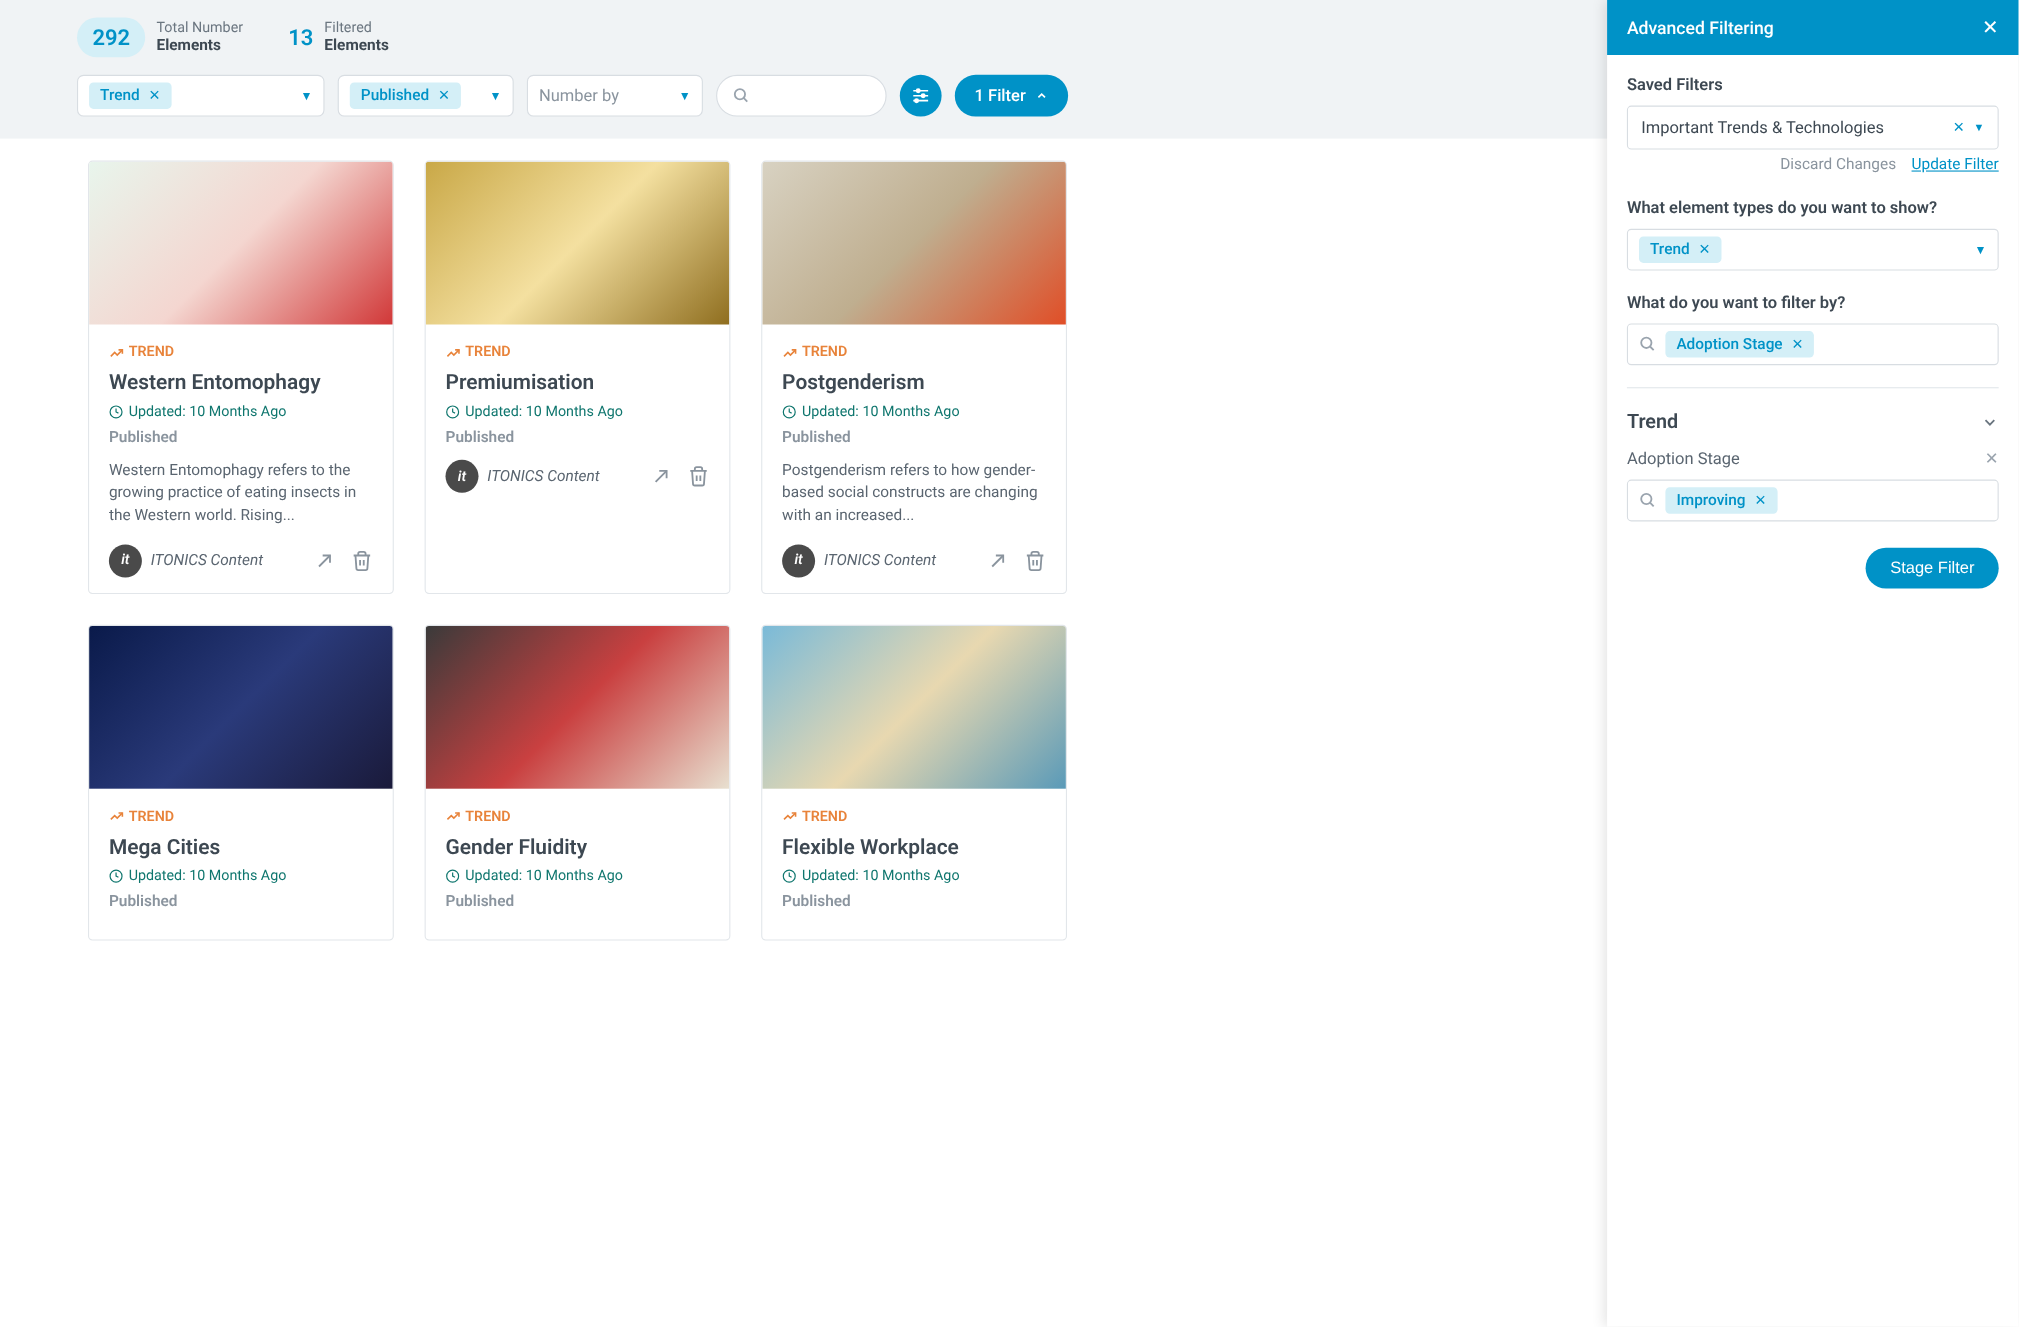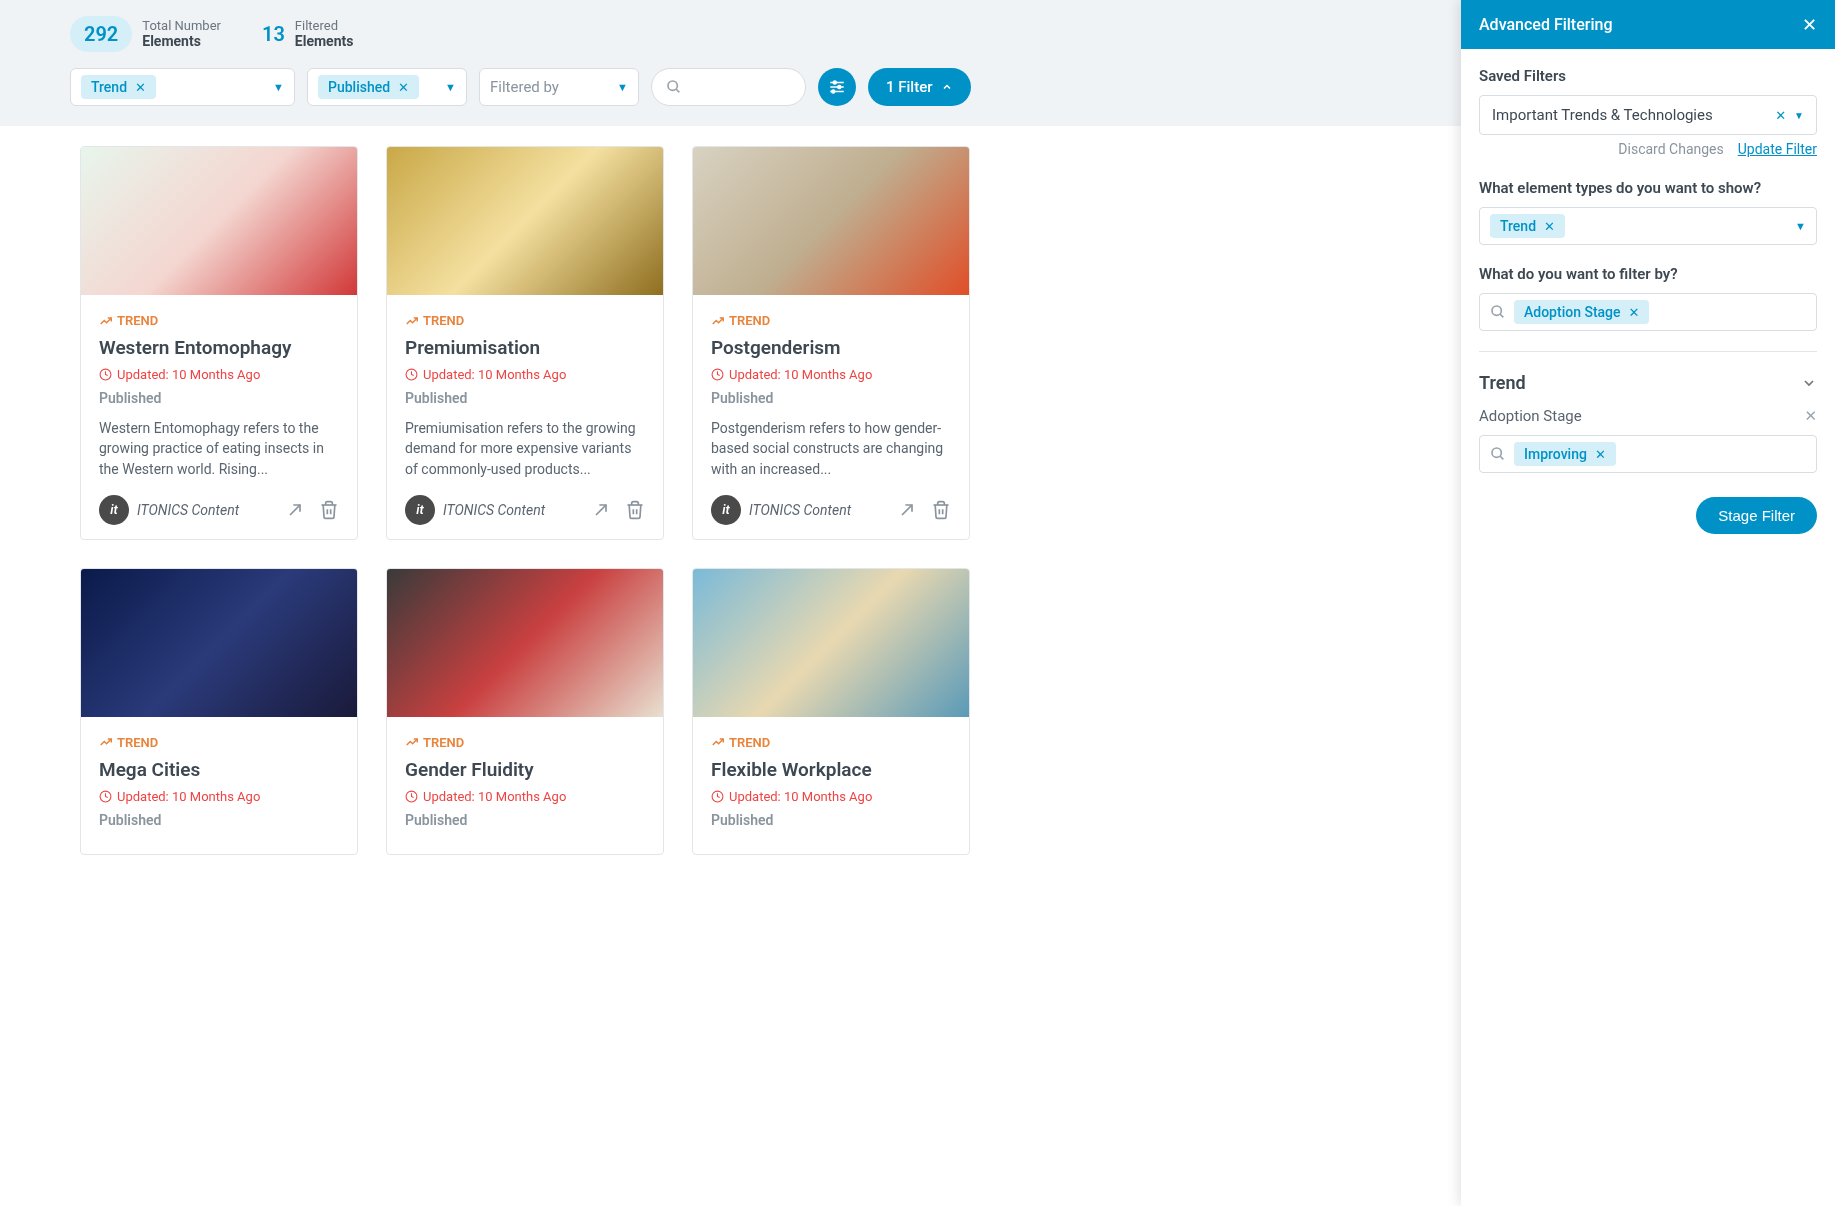--- a/index.html
+++ b/index.html
@@ -25,21 +25,21 @@
 .selection-row { display: flex; align-items: center; gap: 16px; margin-bottom: 28px; }
 .cloud-btn { width: 38px; height: 38px; border: 1px solid #c3d4e0; border-radius: 50%; display: flex; align-items: center; justify-content: center; color: #0092c7; }
 .circle-empty { width: 26px; height: 26px; border: 2px solid #0092c7; border-radius: 50%; }
 .selected-text { color: #0092c7; font-weight: 600; font-size: 16px; }
 .card-grid { display: grid; grid-template-columns: repeat(3, 278px); gap: 28px; }
 .card { border: 1px solid #e2e6ea; border-radius: 4px; overflow: hidden; background: #fff; }
 .card-img { width: 100%; height: 148px; background: #ccc; display: block; }
 .card-body { padding: 18px 18px 14px; }
 .type-tag { color: #e8833a; font-size: 13px; font-weight: 600; display: flex; align-items: center; gap: 4px; margin-bottom: 8px; }
 .card-title { font-size: 19px; font-weight: 600; color: #3d4852; margin-bottom: 8px; }
-.updated { font-size: 13px; color: #ef4444; display: flex; align-items: center; gap: 5px; margin-bottom: 8px; }
+.updated { font-size: 13px; color: #0f766e; display: flex; align-items: center; gap: 5px; margin-bottom: 8px; }
 .status { font-size: 14px; color: #8a949e; font-weight: 600; margin-bottom: 12px; }
 .desc { font-size: 14px; color: #5a6570; line-height: 1.45; margin-bottom: 16px; }
 .card-footer { display: flex; align-items: center; justify-content: space-between; font-style: italic; }
 .author { display: flex; align-items: center; gap: 8px; }
 .author-badge { width: 30px; height: 30px; border-radius: 50%; background: #4a4a4a; color: #fff; display: flex; align-items: center; justify-content: center; font-size: 13px; font-weight: 600; }
 .author-name { font-size: 14px; color: #5a6570; }
 .card-actions { display: flex; gap: 14px; color: #8a949e; }
 .card-actions svg { cursor: pointer; }
 
 .side-panel { position: fixed; top: 0; right: 0; bottom: 0; width: 374px; background: #fff; box-shadow: -2px 0 12px rgba(0,0,0,0.12); display: flex; flex-direction: column; }
@@ -98,21 +98,21 @@
       <span class="caret">▼</span>
     </div>
     <div class="filter-dropdown">
       <span class="chip">
         <span>Published</span>
         <span class="x">✕</span>
       </span>
       <span class="caret">▼</span>
     </div>
     <div class="filter-dropdown">
-      <span class="placeholder">Filtered by</span>
+      <span class="placeholder">Number by</span>
       <span class="caret">▼</span>
     </div>
     <div class="search-box">
       <svg width="16" height="16" viewBox="0 0 24 24" fill="none" stroke="currentColor" stroke-width="2.5">
           <circle cx="10" cy="10" r="7"></circle>
           <line x1="20" y1="20" x2="15" y2="15"></line>
         </svg>
     </div>
     <div class="icon-btn">
       <svg width="18" height="18" viewBox="0 0 24 24" fill="none" stroke="currentColor" stroke-width="2">
@@ -189,21 +189,20 @@
       </div>
       <div class="card-title">Premiumisation</div>
       <div class="updated">
         <svg width="13" height="13" viewBox="0 0 24 24" fill="none" stroke="currentColor" stroke-width="2">
               <circle cx="12" cy="12" r="10"></circle>
               <polyline points="12 6 12 12 16 14"></polyline>
             </svg>
         <span>Updated: 10 Months Ago</span>
       </div>
       <div class="status">Published</div>
-      <div class="desc">Premiumisation refers to the growing demand for more expensive variants of commonly-used products...</div>
 
       <div class="card-footer">
         <div class="author">
           <div class="author-badge">it</div>
           <span class="author-name">ITONICS Content</span>
         </div>
         <div class="card-actions">
           <svg width="20" height="20" viewBox="0 0 24 24" fill="none" stroke="currentColor" stroke-width="2">
                 <line x1="6" y1="18" x2="18" y2="6"></line>
                 <polyline points="10 6 18 6 18 14"></polyline>

